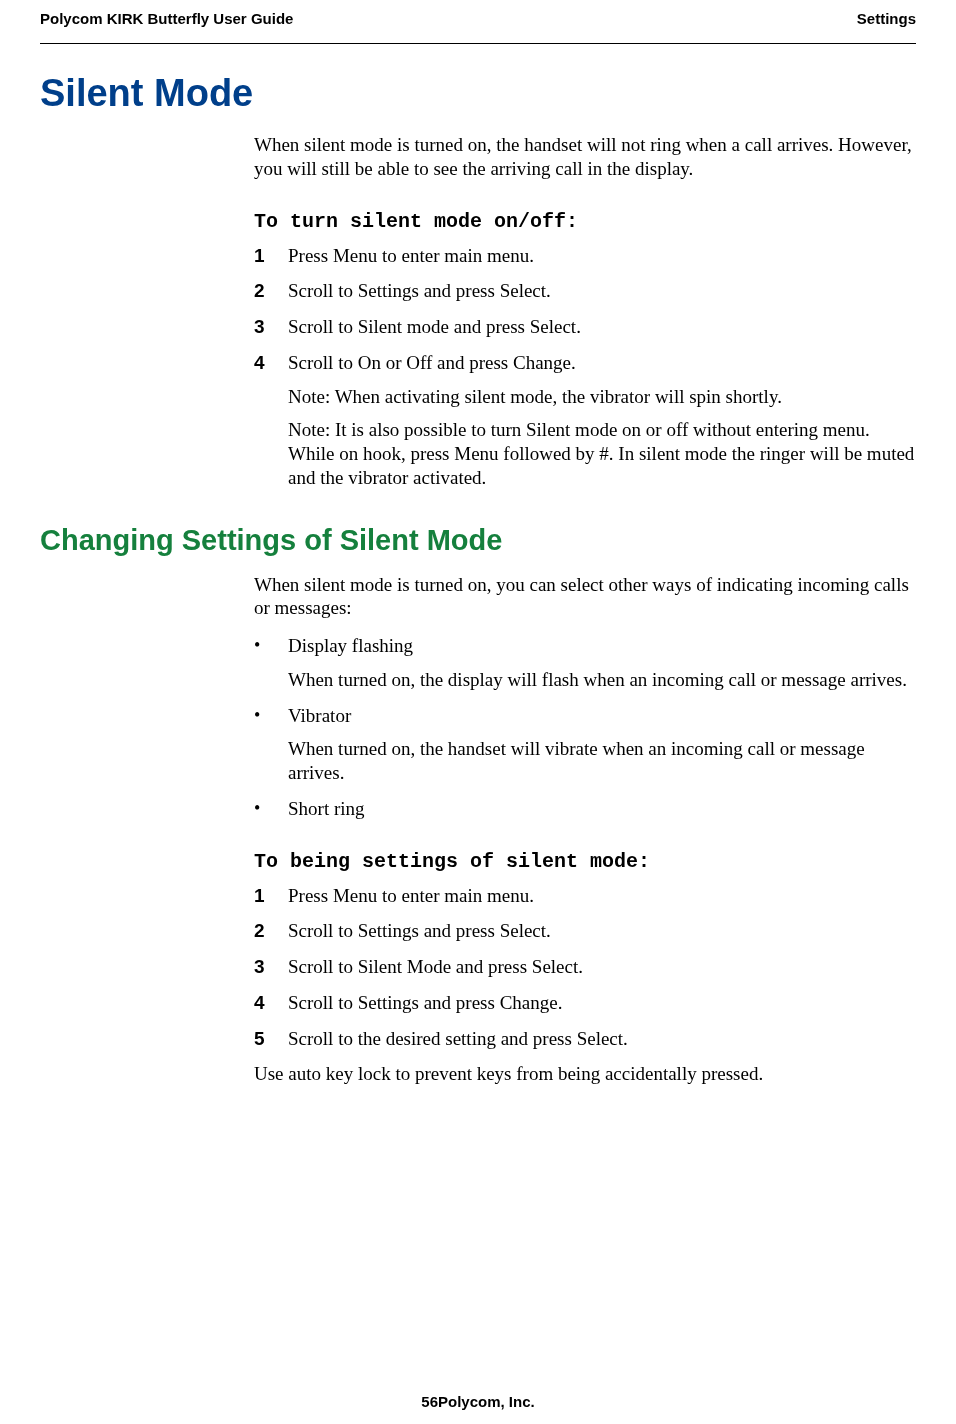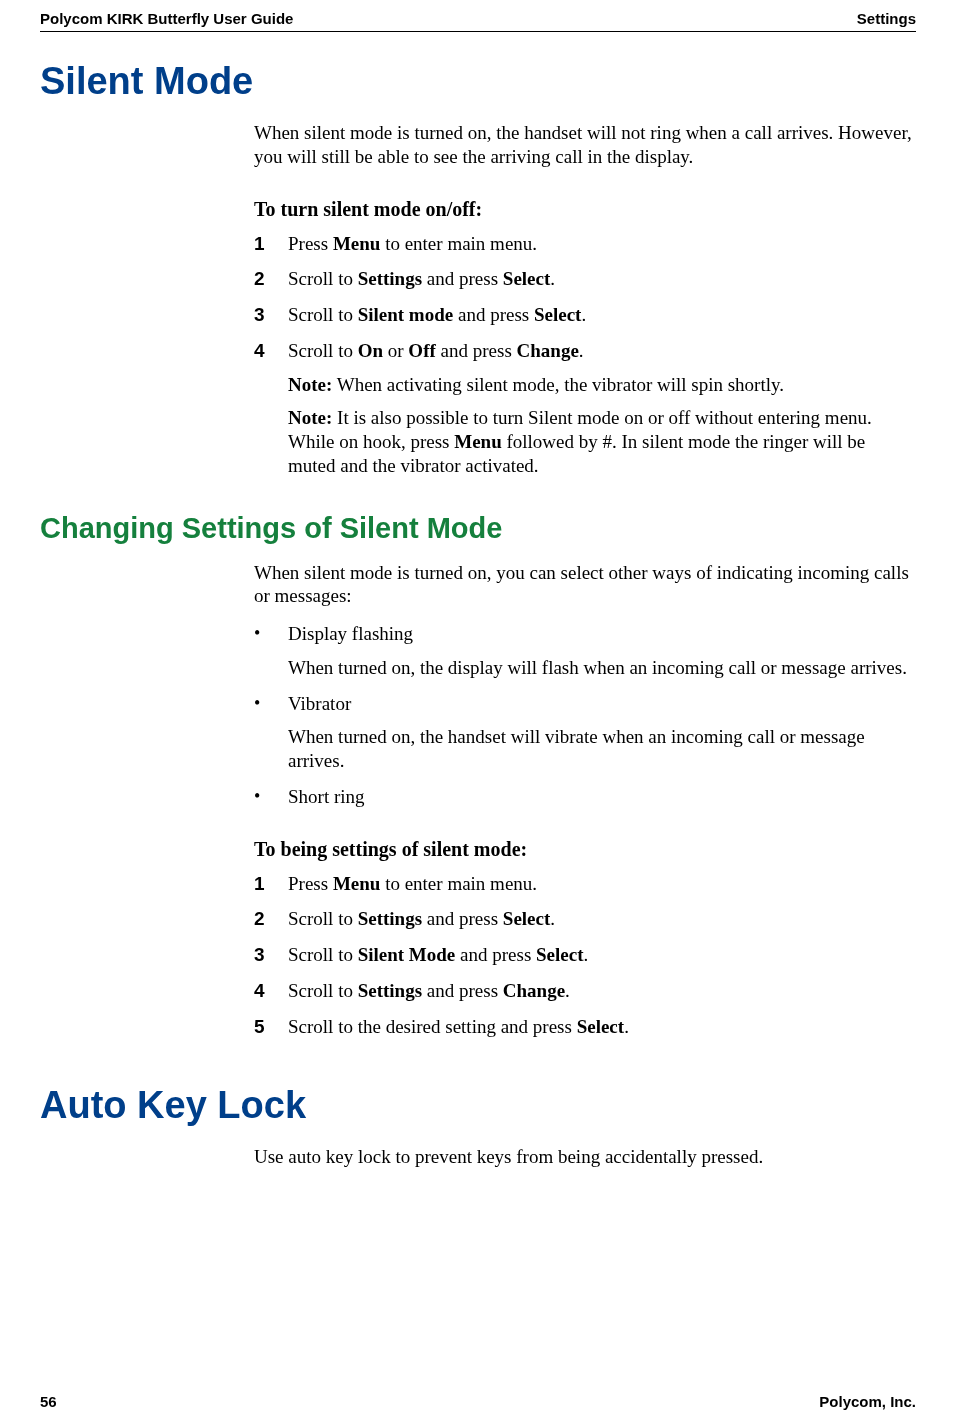--- a/index.html
+++ b/index.html
@@ -20,30 +20,30 @@
     padding: 0 40px;
   }
   .header {
     display: flex;
     justify-content: space-between;
     font-family: "Arial Narrow", Arial, sans-serif;
     font-stretch: condensed;
     font-weight: bold;
     font-size: 15px;
     padding-top: 10px;
-    padding-bottom: 4px;
+    padding-bottom: 16px;
     border-bottom: 1px solid #000;
   }
   .footer {
     position: absolute;
     bottom: 14px;
     left: 40px;
     right: 40px;
     display: flex;
-    justify-content: space-between;
+    justify-content: center;
     font-family: "Arial Narrow", Arial, sans-serif;
     font-stretch: condensed;
     font-weight: bold;
     font-size: 15px;
   }
   .content {
     padding-top: 22px;
   }
   .h1 {
     font-family: "Arial Narrow", Arial, sans-serif;
@@ -55,21 +55,21 @@
   }
   .h2 {
     font-family: "Arial Narrow", Arial, sans-serif;
     font-stretch: condensed;
     font-weight: bold;
     font-size: 29px;
     color: #15803d;
     margin: 34px 0 16px 0;
   }
   .h3 {
-    font-family: Liberation Serif, serif;
+    font-family: Liberation Mono, monospace;
     font-stretch: condensed;
     font-weight: bold;
     font-size: 20px;
     color: #000;
     margin: 28px 0 10px 0;
   }
   .body-col {
     margin-left: 214px;
     font-size: 19px;
     line-height: 1.25;
@@ -97,21 +97,21 @@
   }
   .bullet-mark {
     width: 34px;
     flex: 0 0 34px;
     font-size: 18px;
   }
   .bullet-text { flex: 1; }
   .bullet-sub {
     margin: 8px 0 12px 34px;
   }
-  b { font-weight: bold; text-align: center; }
+  b { font-weight: normal; text-align: center; }
 </style>
 </head>
 <body>
 
 <div class="page">
   <div class="header">
     <span>Polycom KIRK Butterfly User Guide</span>
     <span>Settings</span>
   </div>
 
@@ -214,21 +214,20 @@
       </div>
 
       <div class="step-row">
         <div class="step-num">5</div>
         <div class="step-text">
           <span>Scroll to the desired setting and press </span><b>Select</b><span>.</span>
         </div>
       </div>
     </div>
 
-    <div class="h1" style="margin-top:46px;">Auto Key Lock</div>
 
     <div class="body-col">
       <p class="para">Use auto key lock to prevent keys from being accidentally pressed.</p>
     </div>
 
   </div>
 
   <div class="footer">
     <span>56</span>
     <span>Polycom, Inc.</span>

